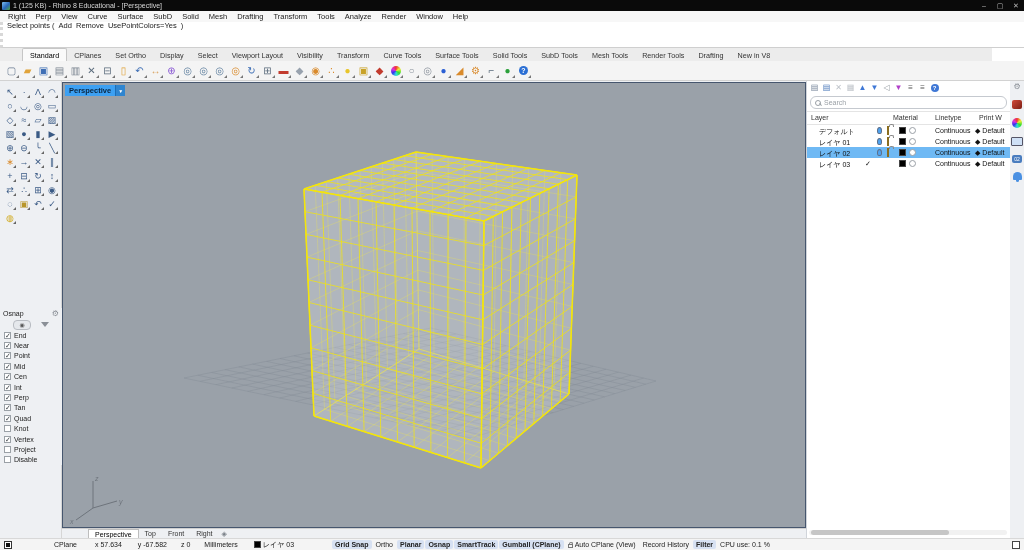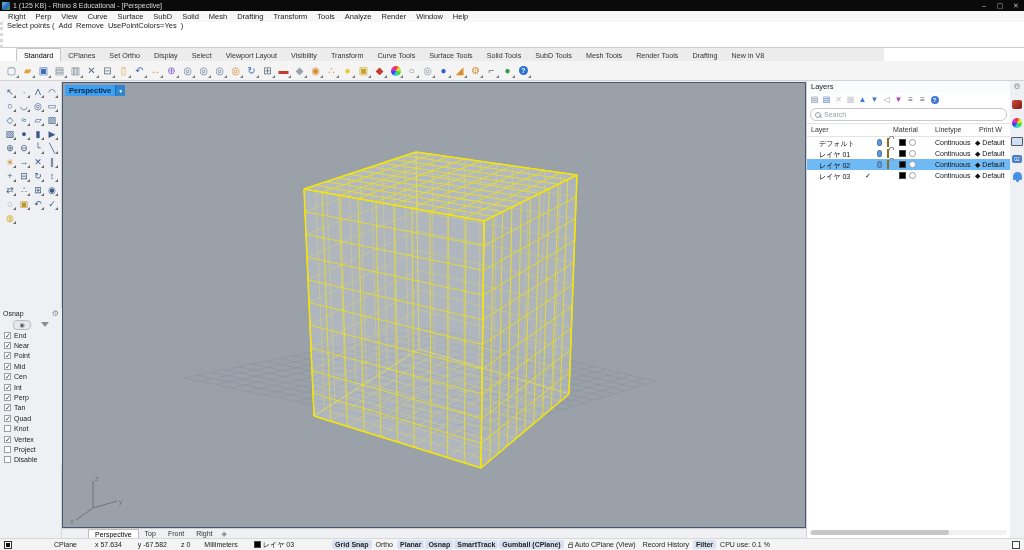--- a/index.html
+++ b/index.html
@@ -16,21 +16,21 @@
   
   #menubar{left:0;top:11px;width:1024px;height:11px;background:#f7f7f7;display:flex;align-items:center;padding-left:3px;box-sizing:border-box;}
   .menu-item{padding:0 5px;font-size:7.5px;color:#1a1a1a;line-height:11px;}
   
   #cmdarea{left:0;top:22px;width:1024px;height:26px;background:#fff;border-bottom:1px solid #cfcfcf;box-sizing:border-box;border-left:3px dotted #d8d8d8;}
   .cmd-line{height:8.6px;line-height:8.6px;padding-left:4px;font-size:7.5px;white-space:nowrap;color:#1a1a1a;}
   .cmd-line.bold{font-weight:bold;}
   .cmd-opt{text-decoration:none;margin:0 2px;}
   .cmd-line.uline .cmd-opt{text-decoration:underline;}
   
-  #tabstrip{left:0;top:48px;width:868px;height:13px;background:#ececec;display:flex;align-items:flex-end;padding-left:0;box-sizing:border-box;margin-left:16px;}
+  #tabstrip{left:0;top:48px;width:992px;height:13px;background:#ececec;display:flex;align-items:flex-end;padding-left:22px;box-sizing:border-box;}
   .tb-tab{padding:2px 7px 1px 7px;font-size:7.2px;color:#333;white-space:nowrap;}
   .tb-tab.active{background:#fafafa;border:1px solid #c6c6c6;border-bottom:none;border-radius:2px 2px 0 0;color:#000;}
   
   #iconrow{left:0;top:61px;width:1024px;height:20px;background:#f4f4f4;border-bottom:1px solid #d2d2d2;box-sizing:border-box;display:flex;align-items:center;padding-left:4px;}
   .ti{width:15px;height:15px;display:flex;align-items:center;justify-content:center;font-size:10px;position:relative;margin-right:1px;}
   .ti::after{content:"";position:absolute;right:0;bottom:0;width:0;height:0;border-left:3px solid transparent;border-bottom:3px solid #777;}
   .ti.help-icon span{display:block;width:9px;height:9px;border-radius:50%;background:#2b6fd4;color:#fff;font-size:7px;line-height:9px;text-align:center;font-weight:bold;}
   .wheel{width:10px;height:10px;border-radius:50%;background:conic-gradient(#e33,#ee3,#3d3,#3dd,#33e,#d3d,#e33);}
   
   #main{left:0;top:81px;width:1024px;height:457px;background:#eef0f3;}
@@ -488,21 +488,20 @@
 
     <div id="vptabs" class="abs">
         <span class="vtab active">Perspective</span>
         <span class="vtab">Top</span>
         <span class="vtab">Front</span>
         <span class="vtab">Right</span>
         <span class="vtab-add">◈</span>
       </div>
 
     <div id="layers" class="abs">
-      <div class="lp-title">Layers</div>
       <div class="lp-toolbar" id="lp-toolbar">
           <span class="lpt" style="color: rgb(107, 124, 146);">▤</span>
           <span class="lpt" style="color: rgb(63, 111, 181);">▤</span>
           <span class="lpt" style="color: rgb(189, 194, 200);">✕</span>
           <span class="lpt" style="color: rgb(189, 194, 200);">▦</span>
           <span class="lpt" style="color: rgb(63, 120, 214);">▲</span>
           <span class="lpt" style="color: rgb(63, 120, 214);">▼</span>
           <span class="lpt" style="color: rgb(154, 160, 166);">◁</span>
           <span class="lpt" style="color: rgb(177, 63, 201);">▼</span>
           <span class="lpt" style="color: rgb(85, 85, 85);">≡</span>

